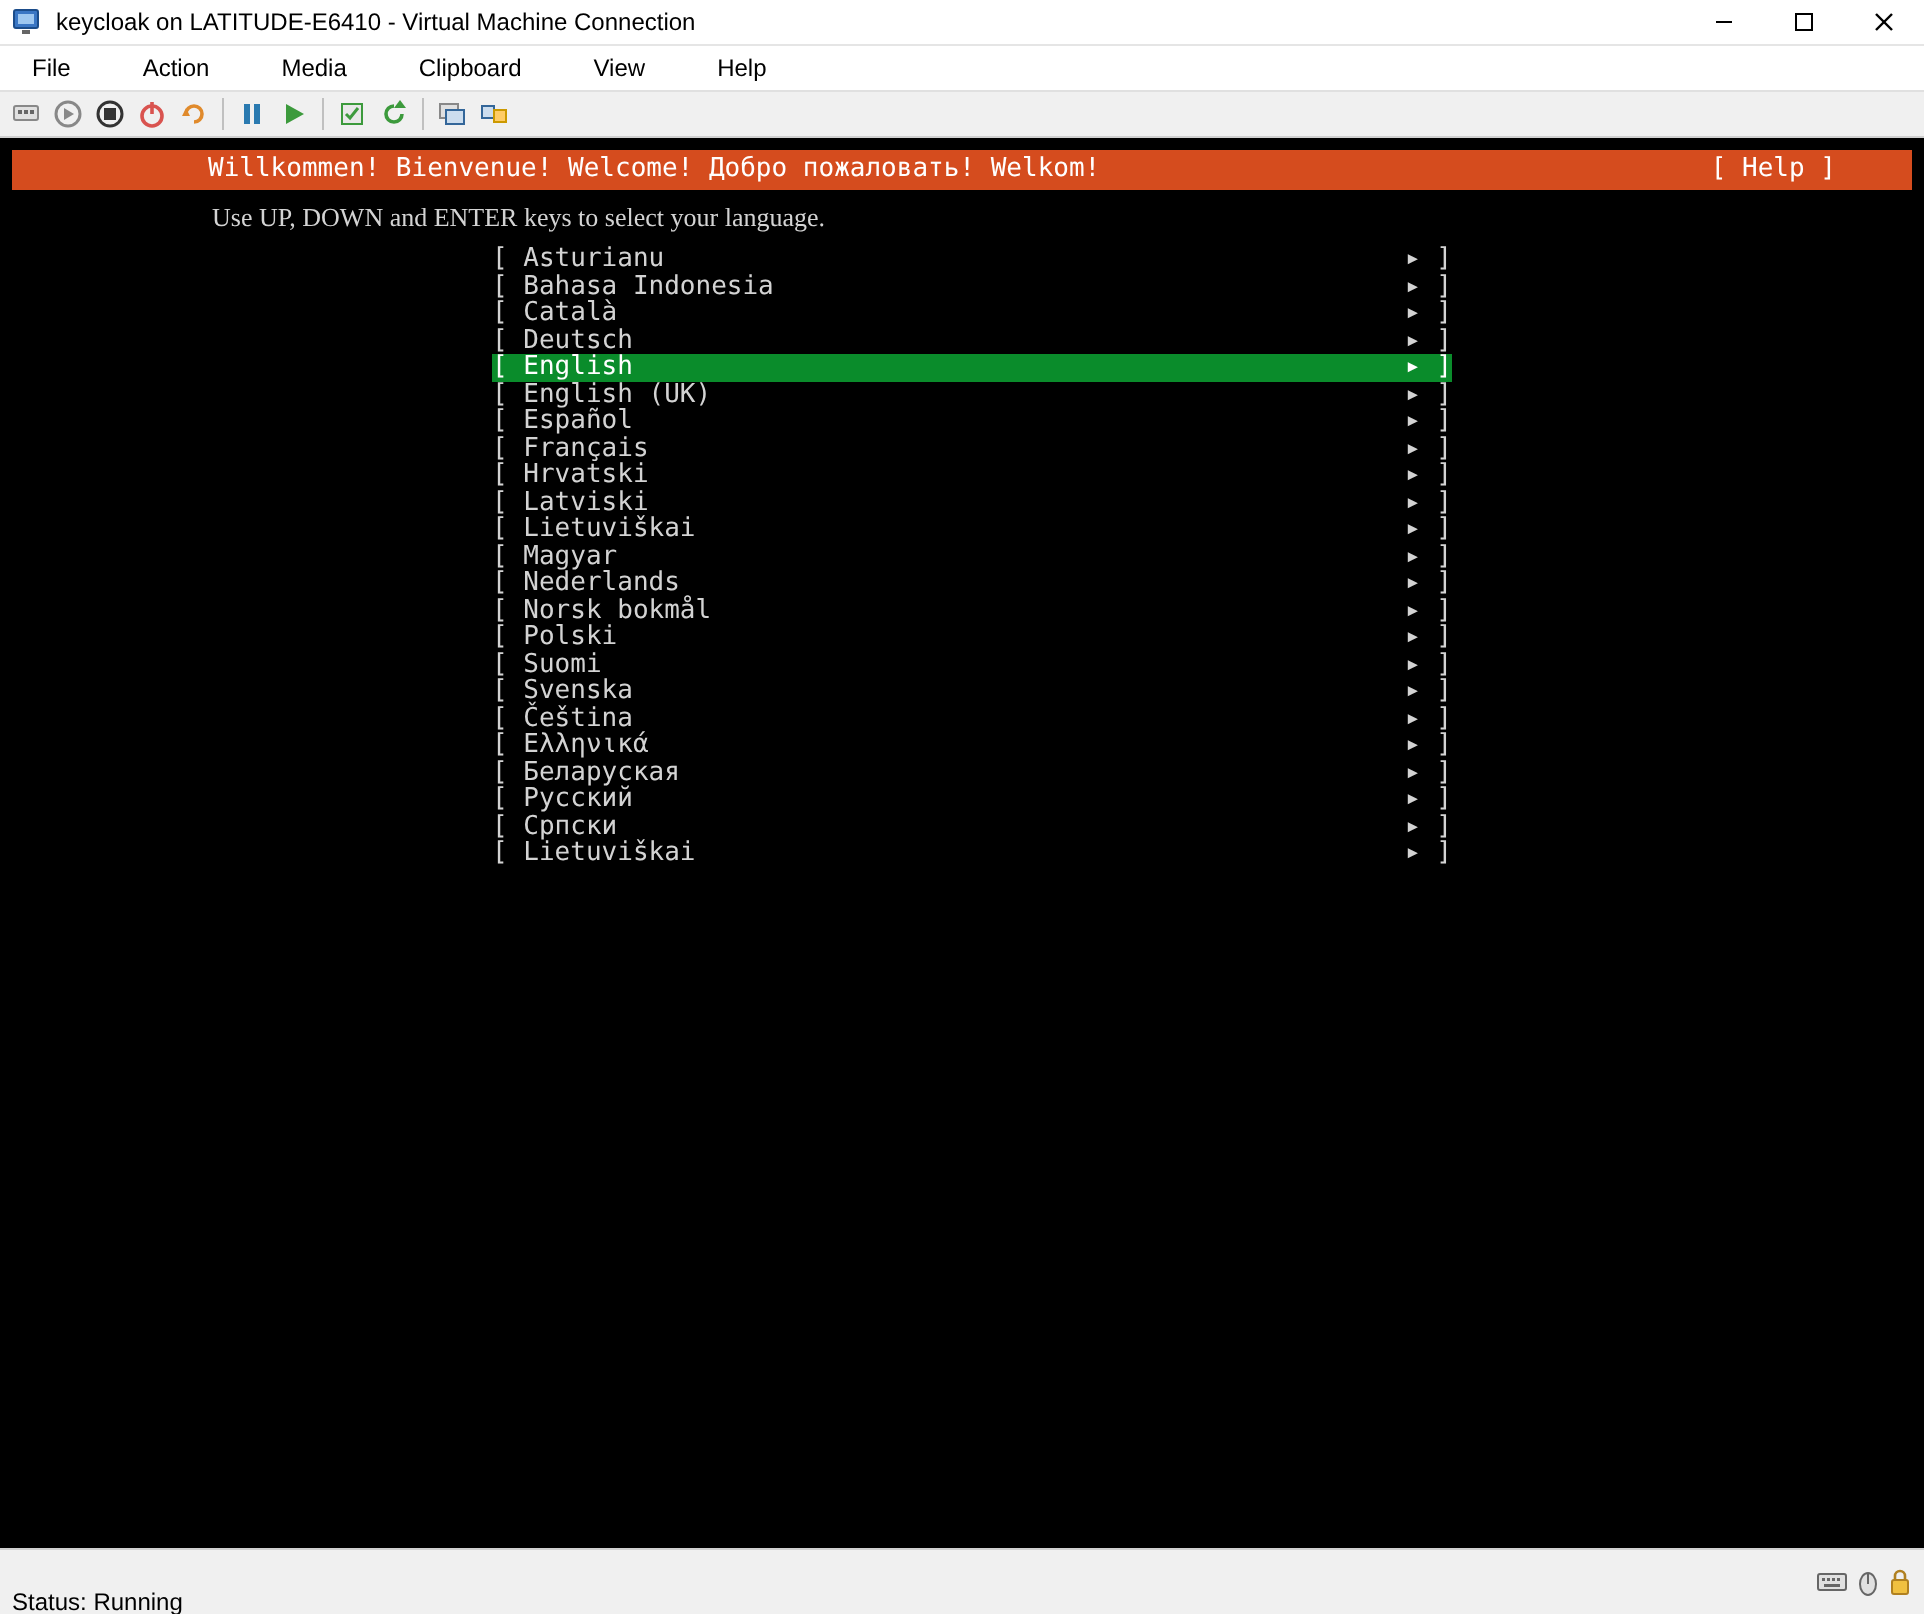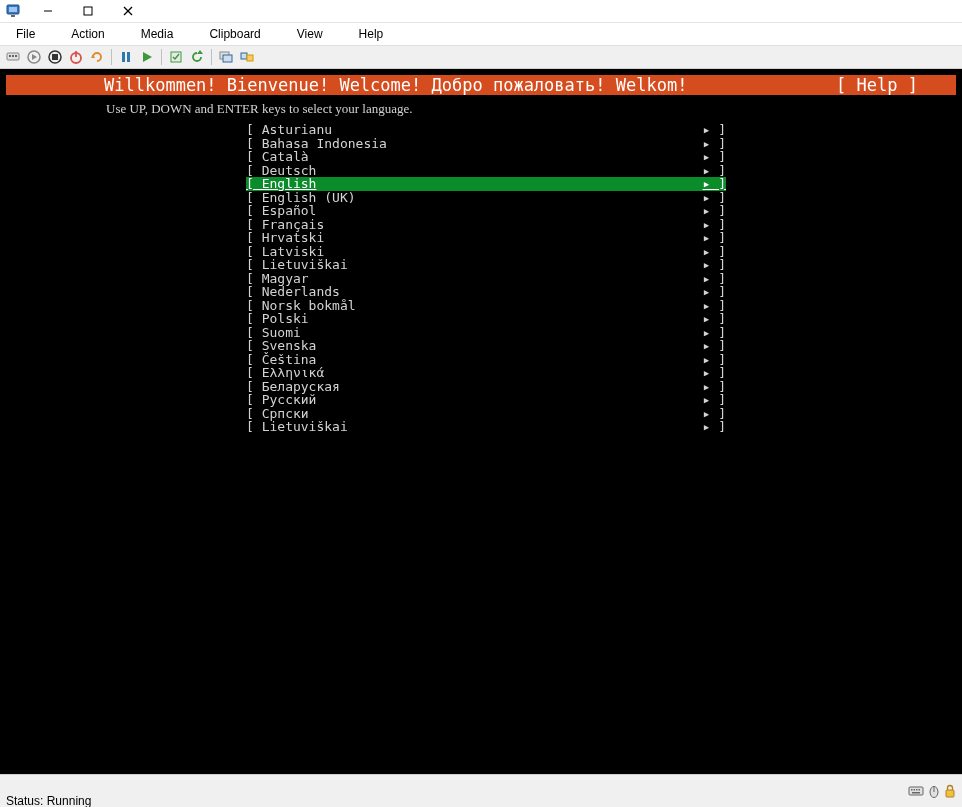--- a/index.html
+++ b/index.html
@@ -80,21 +80,21 @@
       font-size: 13px;
       color: #d3d3d3;
       position: relative;
     }
     .header-bar {
       background: #d54c1e;
       color: #fff;
       height: 20px;
       line-height: 20px;
       display: flex;
-      font-size: 17px;
+      font-size: 13px;
       padding: 0 8px;
     }
     .header-left {
       flex: 1;
       text-align: left;
       padding-left: 90px;
     }
     .header-right {
       padding-right: 30px;
     }
@@ -108,21 +108,20 @@
     }
     .lang-row {
       display: flex;
       height: 13.5px;
       line-height: 13.5px;
       align-items: flex-end;
     }
     .lang-row.selected {
       background: #0a8c2b;
       color: #fff;
-      text-decoration: underline;
     }
     .lang-left { white-space: pre; }
     .lang-mid { flex: 1; }
     .lang-right { white-space: pre; }
     
     .status-bar {
       height: 20px;
       background: #f0f0f0;
       border-top: 1px solid #d0d0d0;
       display: flex;
@@ -149,20 +148,21 @@
 <body>
 
 <div class="title-bar">
   <span class="app-icon">
     <svg width="16" height="16" viewBox="0 0 16 16">
       <rect x="1" y="2" width="12" height="9" rx="1" fill="#3a76c4" stroke="#1b4c8a"></rect>
       <rect x="3" y="4" width="8" height="5" fill="#9ec7f0"></rect>
       <rect x="5" y="12" width="4" height="2" fill="#666"></rect>
     </svg>
   </span>
+  <span class="title-text">keycloak on LATITUDE-E6410 - Virtual Machine Connection</span>
   <div class="win-controls">
     <div class="win-btn">
       <svg width="10" height="10" viewBox="0 0 10 10">
           <line x1="1" y1="5" x2="9" y2="5" stroke="#000" stroke-width="1"></line>
         </svg>
     </div>
     <div class="win-btn">
       <svg width="10" height="10" viewBox="0 0 10 10">
           <rect x="1" y="1" width="8" height="8" fill="none" stroke="#000" stroke-width="1"></rect>
         </svg>

